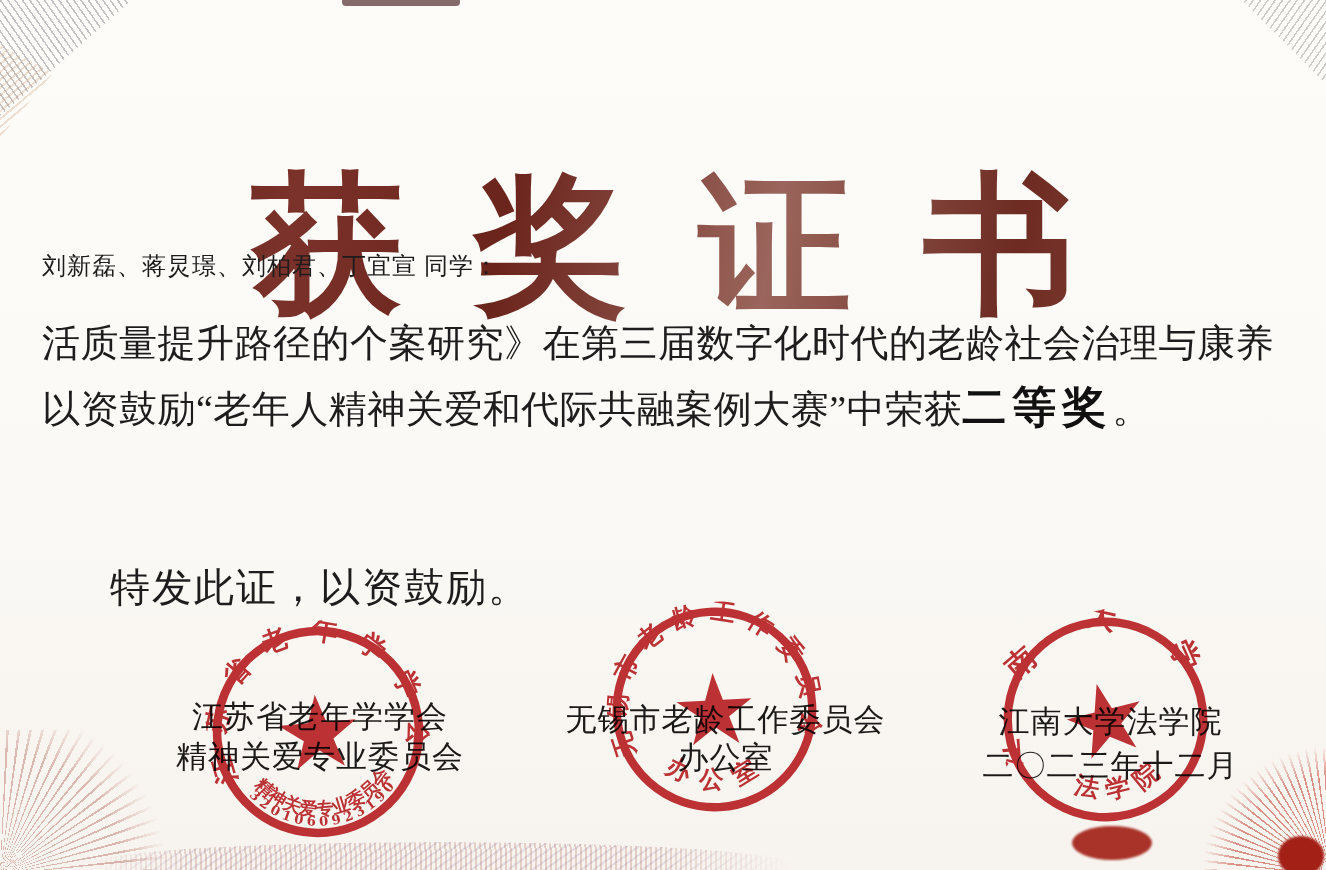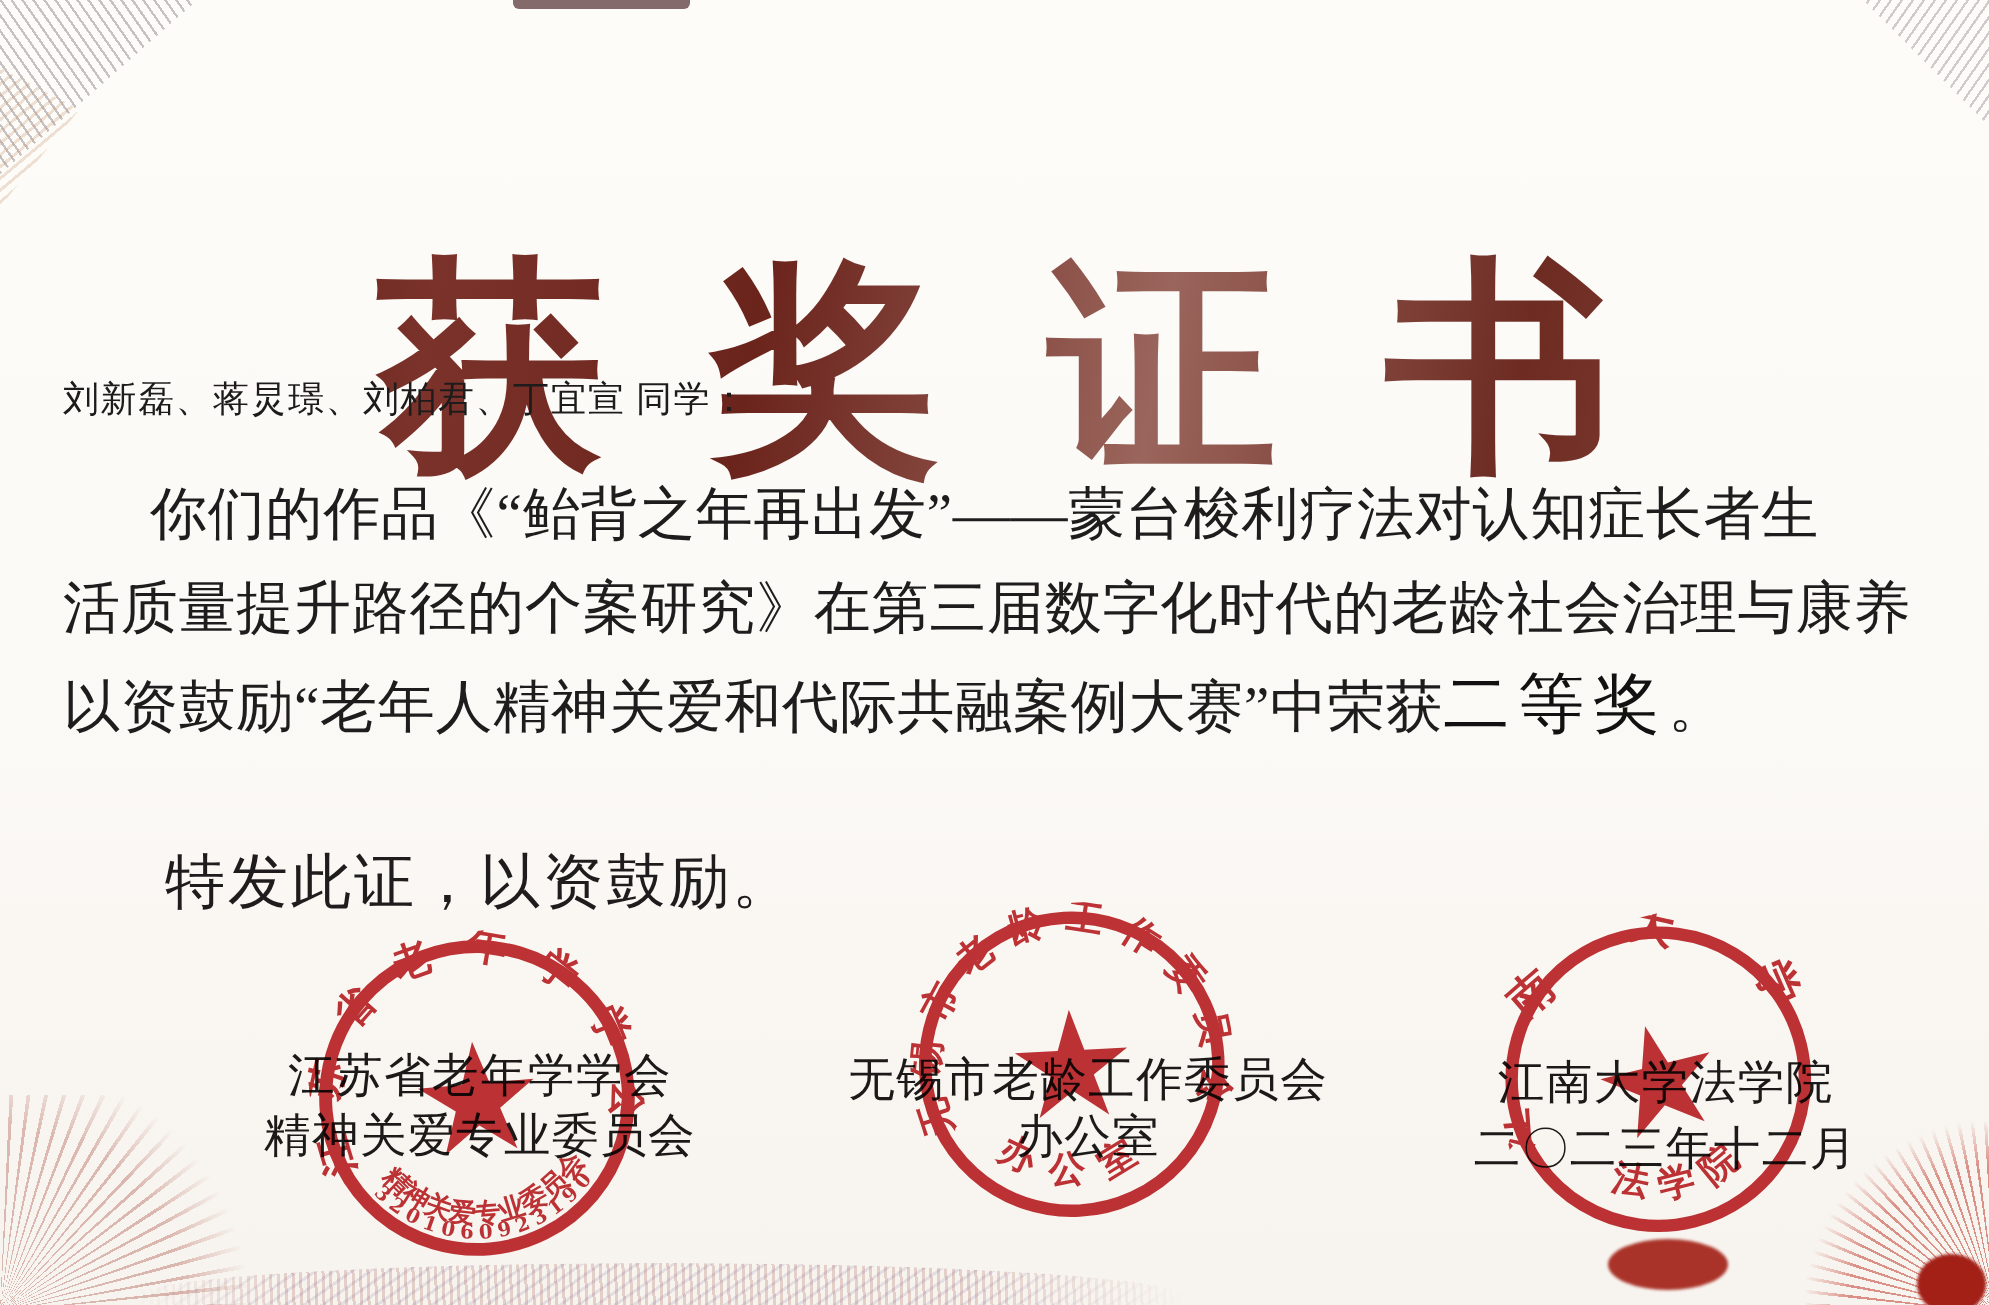--- a/index.html
+++ b/index.html
@@ -85,21 +85,21 @@
     position:absolute;left:42px;top:250px;right:40px;
     font-size:24px;color:#1d1b1b;letter-spacing:1px;
   }
   .body-text{
     position:absolute;left:42px;right:38px;top:312px;
     font-size:38px;color:#1e1c1c;line-height:63px;letter-spacing:.5px;
   }
   .body-line{white-space:nowrap;}
   .body-line.indent{padding-left:58px;}
   .award{
-    font-weight:400;font-size:44px;letter-spacing:6px;
+    font-weight:700;font-size:44px;letter-spacing:6px;
     font-family:"DejaVu Serif","Liberation Serif",serif;
     color:#111;
   }
   .closing{
     position:absolute;left:110px;top:560px;
     font-size:40px;color:#1e1c1c;letter-spacing:2px;
   }
 
   
   .sig{
@@ -143,21 +143,20 @@
   <div class="guilloche g-bottom-right"></div>
   <div class="guilloche g-bottom-right-dot"></div>
   <div class="guilloche stamp-frag-top"></div>
   <div class="guilloche stamp-frag-bottom"></div>
 
   <h1 class="title">获奖证书</h1>
 
   <div class="recipients">刘新磊、蒋炅璟、刘柏君、丁宜宣 同学：</div>
 
   <div class="body-text">
-    <div class="body-line indent">你们的作品《“鲐背之年再出发”——蒙台梭利疗法对认知症长者生</div>
     <div class="body-line">活质量提升路径的个案研究》在第三届数字化时代的老龄社会治理与康养</div>
     <div class="body-line"><span>以资鼓励“老年人精神关爱和代际共融案例大赛”中荣获</span><span class="award">二等奖</span><span>。</span></div>
   </div>
 
   <div class="closing">特发此证，以资鼓励。</div>
 
   <div class="sig sig-1">
     <div>江苏省老年学学会</div>
     <div>精神关爱专业委员会</div>
   </div>

